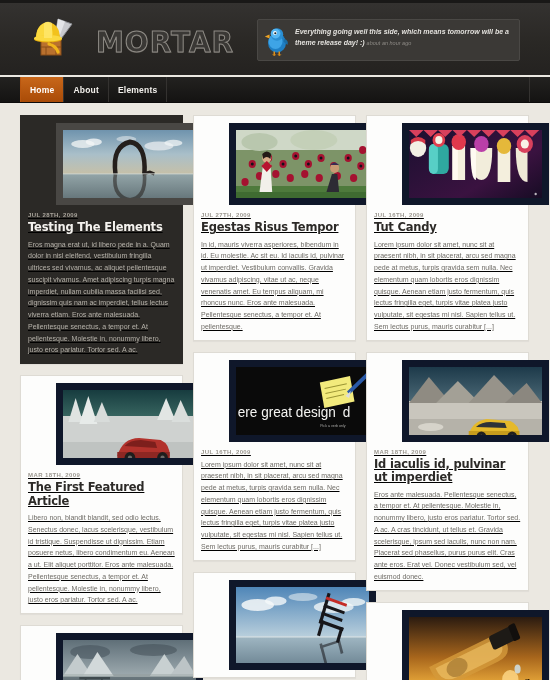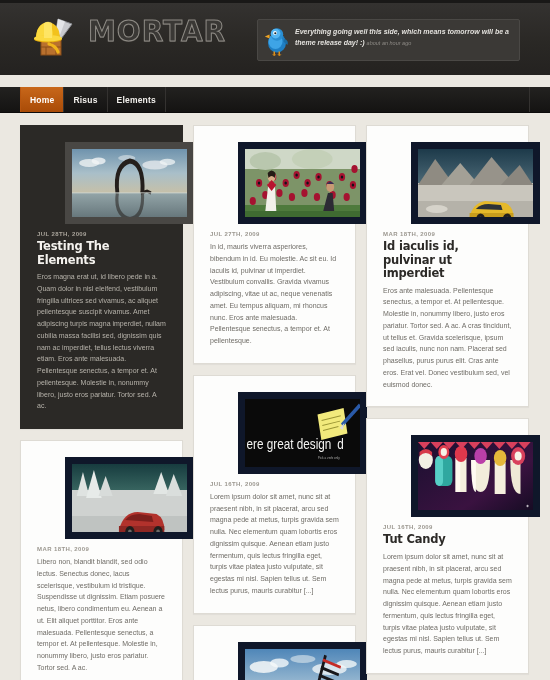--- a/index.html
+++ b/index.html
@@ -19,21 +19,21 @@
     background-image: linear-gradient(180deg,#343230 0%,#2a2825 55%,#242220 100%);
     border-top: 3px solid #191817;
     overflow: hidden;
   }
   .header-inner {
     position: relative;
     width: 510px; margin: 0 auto; height: 100%;
   }
   .logo {
     position: absolute; left: 12px; top: 12px;
-    display: flex; align-items: flex-start; gap: 10px;
+    display: flex; align-items: flex-end; gap: 18px;
   }
   .logo-mark { width: 46px; height: 44px; position: relative; }
   .logo-text {
     font-family: "DejaVu Sans", sans-serif;
     font-size: 28px; font-weight: bold; letter-spacing: 1px;
     color: #3a3835;
     -webkit-text-stroke: 1px #8d8a84;
     text-shadow: 0 1px 0 #4d4a46;
   }
   .tweet-box {
@@ -57,21 +57,21 @@
   }
 
   
   .main-nav {
     height: 26px;
     background: #1b1a18;
     background-image: linear-gradient(180deg,#232220 0%,#141312 100%);
     border-bottom: 1px solid #0c0b0b;
   }
   .nav-inner {
-    width: 510px; margin: 12px auto; height: 100%;
+    width: 510px; margin: 2px auto; height: 100%;
     display: flex; align-items: stretch;
     border-right: 1px solid #343230;
     width: 510px;
   }
   .nav-item {
     display: flex; align-items: center;
     padding: 0 9px;
     font-size: 8.5px; font-weight: bold; color: #f2f0ec;
     border-left: 1px solid #343230;
     letter-spacing: .2px;
@@ -93,22 +93,23 @@
     width: 510px; margin: 0 auto;
     padding-top: 12px;
     display: flex; gap: 10px;
     align-items: flex-start;
   }
   .col { width: 163px; display: flex; flex-direction: column; gap: 11px; }
 
   .post {
     background: #fdfdfc;
     border: 1px solid #dedbd4;
-    padding: 16px;
+    padding: 7px;
     box-shadow: 0 1px 1px rgba(0,0,0,.04);
+    text-decoration: underline;
   }
   .post.dark {
     background: #2b2926;
     border-color: #2b2926;
   }
   .thumb {
     width: 100%; height: 82px;
     border: 7px solid #0f172a;
     display: block;
     background: #14b8a6;
@@ -193,21 +194,21 @@
         <span class="tweet-time">about an hour ago</span>
       </div>
     </div>
 
   </div>
 </header>
 
 <nav class="main-nav">
   <div class="nav-inner">
     <a class="nav-item active">Home</a>
-    <a class="nav-item">Risus</a>
+    <a class="nav-item">About</a>
     <a class="nav-item">Elements</a>
     <span class="nav-filler"></span>
   </div>
 </nav>
 
 <main class="content">
 
   <div class="col">
 
     <article class="post dark">
@@ -262,20 +263,21 @@
           <path d="M60 66 Q66 48 84 48 L108 50 Q118 54 118 66 Z" fill="#b2322c"></path>
           <path d="M68 56 Q74 50 86 50 L102 52 L104 58 Z" fill="#7d1f1c"></path>
           <rect x="60" y="62" width="58" height="6" fill="#8e2723"></rect>
           <circle cx="74" cy="68" r="6" fill="#1f1d1c"></circle>
           <circle cx="110" cy="68" r="6" fill="#1f1d1c"></circle>
           <circle cx="74" cy="68" r="2.4" fill="#6c6a68"></circle>
           <circle cx="110" cy="68" r="2.4" fill="#6c6a68"></circle>
         </svg>
       </span>
       <div class="post-date">MAR 18TH, 2009</div>
+      <h2 class="post-title">The First Featured Article</h2>
       <p class="post-excerpt">Libero non, blandit blandit, sed odio lectus. Senectus donec, lacus scelerisque, vestibulum id tristique. Suspendisse ut dignissim. Etiam posuere netus, libero condimentum eu. Aenean a ut. Elit aliquet porttitor. Eros ante malesuada. Pellentesque senectus, a tempor et. At pellentesque. Molestie in, nonummy libero, justo eros pariatur. Tortor sed. A ac.</p>
     </article>
 
     <article class="post">
       <span class="thumb">
         <svg viewBox="0 0 147 82" preserveAspectRatio="none" width="100%" height="82">
           <defs>
             <linearGradient id="skyC" x1="0" y1="0" x2="0" y2="1">
               <stop offset="0%" stop-color="#5f6f78"></stop>
                 <stop offset="100%" stop-color="#9aa7ac"></stop>
@@ -351,20 +353,21 @@
           <path d="M30 34 L26 62 L40 62 L38 34 Z" fill="#f2f0ea"></path>
           <circle cx="34" cy="28" r="5" fill="#d8ad88"></circle>
           <path d="M29 24 Q34 19 39 24 L38 29 Q34 25 30 29 Z" fill="#241b16"></path>
           <polygon points="28,36 34,31 40,36 34,42" fill="#b8142f"></polygon>
           <path d="M106 44 L100 62 L114 62 L112 44 Z" fill="#2d2b34"></path>
           <circle cx="109" cy="38" r="5" fill="#c89a74"></circle>
           <path d="M104 35 Q109 30 114 35 Z" fill="#3a2a52"></path>
         </svg>
       </span>
       <div class="post-date">JUL 27TH, 2009</div>
+      <h2 class="post-title">Egestas Risus Tempor</h2>
       <p class="post-excerpt">In id, mauris viverra asperiores, bibendum in id. Eu molestie. Ac sit eu. Id iaculis id, pulvinar ut imperdiet. Vestibulum convallis. Gravida vivamus adipiscing, vitae ut ac, neque venenatis amet. Eu tempus aliquam, mi rhoncus nunc. Eros ante malesuada. Pellentesque senectus, a tempor et. At pellentesque.</p>
     </article>
 
     <article class="post">
       <span class="thumb">
         <svg viewBox="0 0 147 82" preserveAspectRatio="none" width="100%" height="82">
           <rect width="147" height="82" fill="#0a0a0a"></rect>
           <text x="2" y="50" font-family="'Liberation Sans',sans-serif" font-size="15" fill="#f4f4f2">ere great design</text>
           <text x="118" y="50" font-family="'Liberation Sans',sans-serif" font-size="15" fill="#f4f4f2">d</text>
           <g transform="rotate(-11 112 26)">
@@ -418,51 +421,20 @@
             <rect x="114" y="56" width="3" height="14" fill="#17161a"></rect>
           </g>
         </svg>
       </span>
 
     </article>
 
   </div>
 
   <div class="col">
-
-    <article class="post">
-      <span class="thumb">
-        <svg viewBox="0 0 147 82" preserveAspectRatio="none" width="100%" height="82">
-          <defs>
-            <linearGradient id="skyF" x1="0" y1="0" x2="0" y2="1">
-              <stop offset="0%" stop-color="#1d3a4a"></stop>
-                <stop offset="100%" stop-color="#53707d"></stop>
-            </linearGradient>
-          </defs>
-          <rect width="147" height="40" fill="url(#skyF)"></rect>
-          <rect y="34" width="147" height="48" fill="#c9c6bd"></rect>
-          <polygon points="0,36 22,10 46,36" fill="#8f8b82"></polygon>
-          <polygon points="30,36 54,14 78,36" fill="#a3a096"></polygon>
-          <polygon points="66,36 94,8 124,36" fill="#97938a"></polygon>
-          <polygon points="106,36 130,16 147,36" fill="#8b877f"></polygon>
-          <rect y="52" width="147" height="30" fill="#b5b2a9"></rect>
-          <path d="M66 68 Q70 54 86 52 L112 54 Q122 58 122 68 Z" fill="#e5b92a"></path>
-          <path d="M74 60 Q80 55 90 55 L106 56 L108 61 Z" fill="#2e3338"></path>
-          <rect x="66" y="64" width="56" height="5" fill="#c79c1c"></rect>
-          <circle cx="80" cy="70" r="5.5" fill="#211f1e"></circle>
-          <circle cx="114" cy="70" r="5.5" fill="#211f1e"></circle>
-          <circle cx="80" cy="70" r="2.2" fill="#7d7a76"></circle>
-          <circle cx="114" cy="70" r="2.2" fill="#7d7a76"></circle>
-          <ellipse cx="24" cy="60" rx="14" ry="4" fill="#d6d3ca"></ellipse>
-        </svg>
-      </span>
-      <div class="post-date">MAR 18TH, 2009</div>
-      <h2 class="post-title">Id iaculis id, pulvinar ut imperdiet</h2>
-      <p class="post-excerpt">Eros ante malesuada. Pellentesque senectus, a tempor et. At pellentesque. Molestie in, nonummy libero, justo eros pariatur. Tortor sed. A ac. A cras tincidunt, ut tellus et. Gravida scelerisque, ipsum sed iaculis, nunc non nam. Placerat sed phasellus, purus purus elit. Cras ante eros. Erat vel. Donec vestibulum sed, vel euismod donec.</p>
-    </article>
 
     <article class="post">
       <span class="thumb">
         <svg viewBox="0 0 147 82" preserveAspectRatio="none" width="100%" height="82">
           <defs>
             <linearGradient id="bgE" x1="0" y1="0" x2="1" y2="1">
               <stop offset="0%" stop-color="#1b1030"></stop>
                 <stop offset="60%" stop-color="#3a1240"></stop>
                 <stop offset="100%" stop-color="#0d0a1c"></stop>
             </linearGradient>
@@ -501,20 +473,51 @@
           <circle cx="20" cy="70" r="1.2" fill="#fff" opacity=".7"></circle>
           <circle cx="96" cy="74" r="1" fill="#fff" opacity=".6"></circle>
           <circle cx="140" cy="64" r="1.3" fill="#fff" opacity=".7"></circle>
         </svg>
       </span>
       <div class="post-date">JUL 16TH, 2009</div>
       <h2 class="post-title">Tut Candy</h2>
       <p class="post-excerpt">Lorem ipsum dolor sit amet, nunc sit at praesent nibh, in sit placerat, arcu sed magna pede at metus, turpis gravida sem nulla. Nec elementum quam lobortis eros dignissim quisque. Aenean etiam justo fermentum, quis lectus fringilla eget, turpis vitae platea justo vulputate, sit egestas mi nisl. Sapien tellus ut. Sem lectus purus, mauris curabitur [...]</p>
     </article>
 
+    <article class="post">
+      <span class="thumb">
+        <svg viewBox="0 0 147 82" preserveAspectRatio="none" width="100%" height="82">
+          <defs>
+            <linearGradient id="skyF" x1="0" y1="0" x2="0" y2="1">
+              <stop offset="0%" stop-color="#1d3a4a"></stop>
+                <stop offset="100%" stop-color="#53707d"></stop>
+            </linearGradient>
+          </defs>
+          <rect width="147" height="40" fill="url(#skyF)"></rect>
+          <rect y="34" width="147" height="48" fill="#c9c6bd"></rect>
+          <polygon points="0,36 22,10 46,36" fill="#8f8b82"></polygon>
+          <polygon points="30,36 54,14 78,36" fill="#a3a096"></polygon>
+          <polygon points="66,36 94,8 124,36" fill="#97938a"></polygon>
+          <polygon points="106,36 130,16 147,36" fill="#8b877f"></polygon>
+          <rect y="52" width="147" height="30" fill="#b5b2a9"></rect>
+          <path d="M66 68 Q70 54 86 52 L112 54 Q122 58 122 68 Z" fill="#e5b92a"></path>
+          <path d="M74 60 Q80 55 90 55 L106 56 L108 61 Z" fill="#2e3338"></path>
+          <rect x="66" y="64" width="56" height="5" fill="#c79c1c"></rect>
+          <circle cx="80" cy="70" r="5.5" fill="#211f1e"></circle>
+          <circle cx="114" cy="70" r="5.5" fill="#211f1e"></circle>
+          <circle cx="80" cy="70" r="2.2" fill="#7d7a76"></circle>
+          <circle cx="114" cy="70" r="2.2" fill="#7d7a76"></circle>
+          <ellipse cx="24" cy="60" rx="14" ry="4" fill="#d6d3ca"></ellipse>
+        </svg>
+      </span>
+      <div class="post-date">MAR 18TH, 2009</div>
+      <h2 class="post-title">Id iaculis id, pulvinar ut imperdiet</h2>
+      <p class="post-excerpt">Eros ante malesuada. Pellentesque senectus, a tempor et. At pellentesque. Molestie in, nonummy libero, justo eros pariatur. Tortor sed. A ac. A cras tincidunt, ut tellus et. Gravida scelerisque, ipsum sed iaculis, nunc non nam. Placerat sed phasellus, purus purus elit. Cras ante eros. Erat vel. Donec vestibulum sed, vel euismod donec.</p>
+    </article>
+
     <article class="post wide">
       <span class="thumb">
         <svg viewBox="0 0 147 90" preserveAspectRatio="none" width="100%" height="90">
           <defs>
             <linearGradient id="skyG" x1="0" y1="0" x2="0" y2="1">
               <stop offset="0%" stop-color="#2b1b10"></stop>
                 <stop offset="45%" stop-color="#a8661c"></stop>
               <stop offset="75%" stop-color="#e8a83a"></stop>
                 <stop offset="100%" stop-color="#6e4418"></stop>
             </linearGradient>

